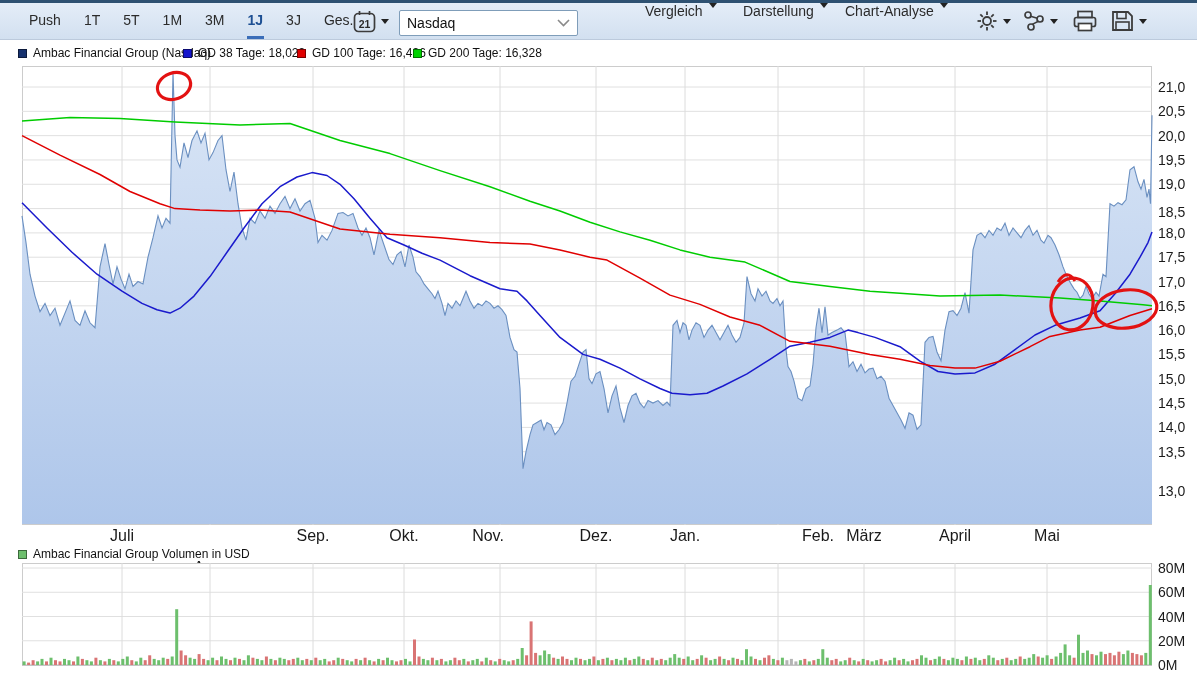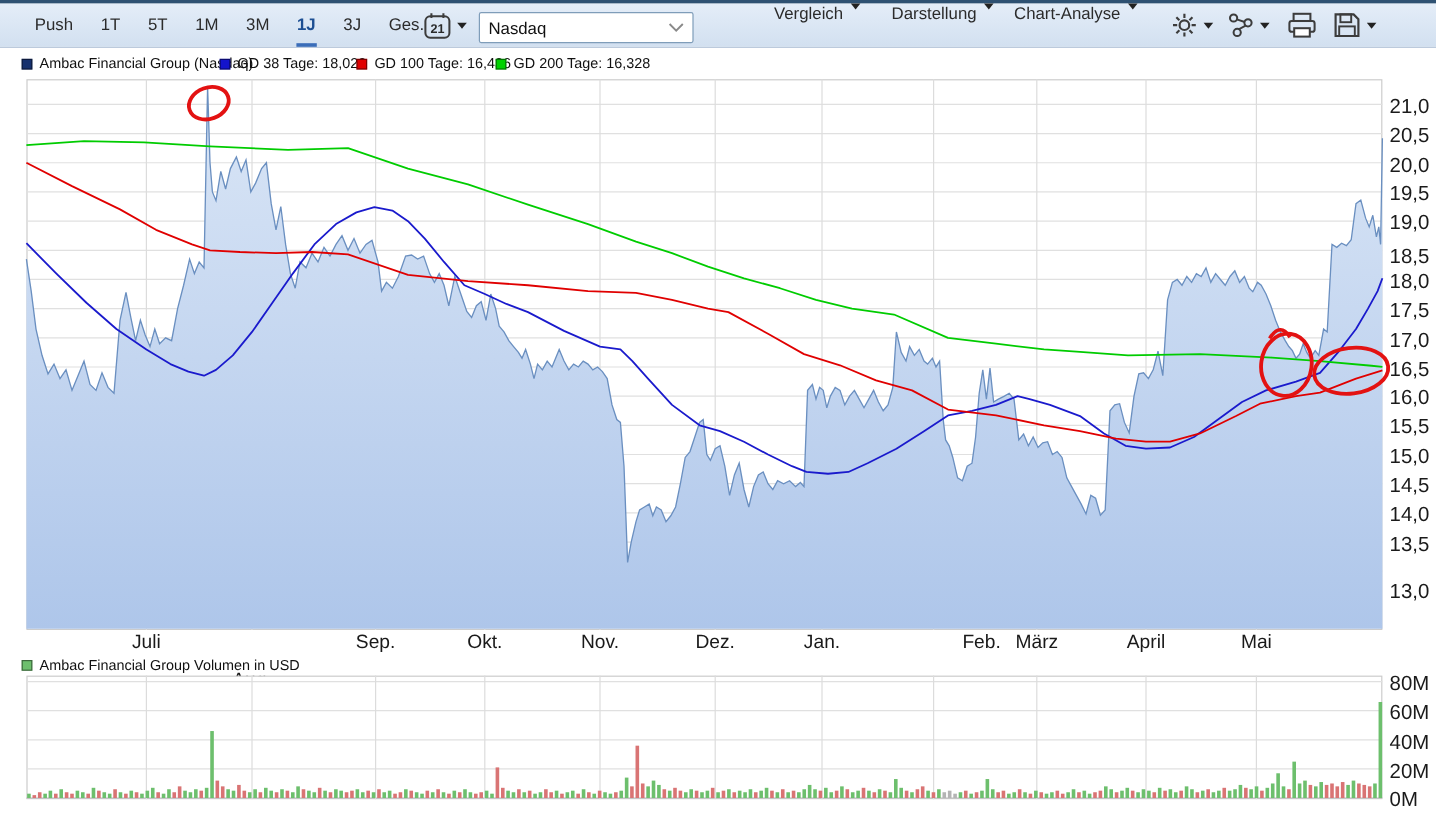--- a/index.html
+++ b/index.html
@@ -28,21 +28,21 @@
 
   
   .legend-row { position:absolute; left:0; top:41px; width:1197px; height:24px; background:#fff; }
   .legend-item { position:absolute; top:5px; display:flex; align-items:center; gap:6px; }
   .swatch { width:9px; height:9px; border:1px solid rgba(0,0,0,.45); }
   .legend-item span.lbl { font-size:12px; color:#111; white-space:nowrap; }
 
   
   .chart-svg { position:absolute; left:22px; top:66px; overflow:visible; }
   .vol-svg   { position:absolute; left:22px; top:563px; overflow:visible; }
-  .ylabel { position:absolute; left:1158px; width:40px; font-size:17px; color:#1a1a1a; }
+  .ylabel { position:absolute; left:1158px; width:40px; font-size:14px; color:#1a1a1a; }
   .xlabel { position:absolute; top:527px; font-size:16px; color:#1a1a1a; transform:translateX(-50%); }
   .vol-legend { position:absolute; left:18px; top:547px; display:flex; align-items:center; gap:6px; }
 </style>
 </head>
 <body>
 
 <div class="page">
   <div class="topstrip"></div>
 
   <div class="toolbar">
@@ -212,21 +212,21 @@
       <div class="ylabel" style="top: 395.062px;">14,5</div>
       <div class="ylabel" style="top: 419.375px;">14,0</div>
       <div class="ylabel" style="top: 443.688px;">13,5</div>
       <div class="ylabel" style="top: 468px; margin-top: 15px;">13,0</div>
     </div>
   <div id="price-xlabels">
       <div class="xlabel" style="left: 122px;">Juli</div>
       <div class="xlabel" style="left: 210px; margin-top: 32px;">Aug.</div>
       <div class="xlabel" style="left: 313px;">Sep.</div>
       <div class="xlabel" style="left: 404px;">Okt.</div>
-      <div class="xlabel" style="left: 500px;">Nov.</div>
+      <div class="xlabel" style="left: 488px;">Nov.</div>
       <div class="xlabel" style="left: 596px;">Dez.</div>
       <div class="xlabel" style="left: 685px;">Jan.</div>
       <div class="xlabel" style="left: 818px;">Feb.</div>
       <div class="xlabel" style="left: 864px;">März</div>
       <div class="xlabel" style="left: 955px;">April</div>
       <div class="xlabel" style="left: 1047px;">Mai</div>
     </div>
 
   <div class="vol-legend">
     <span class="swatch" id="vol-swatch" style="background: rgb(109, 191, 109);"></span>

